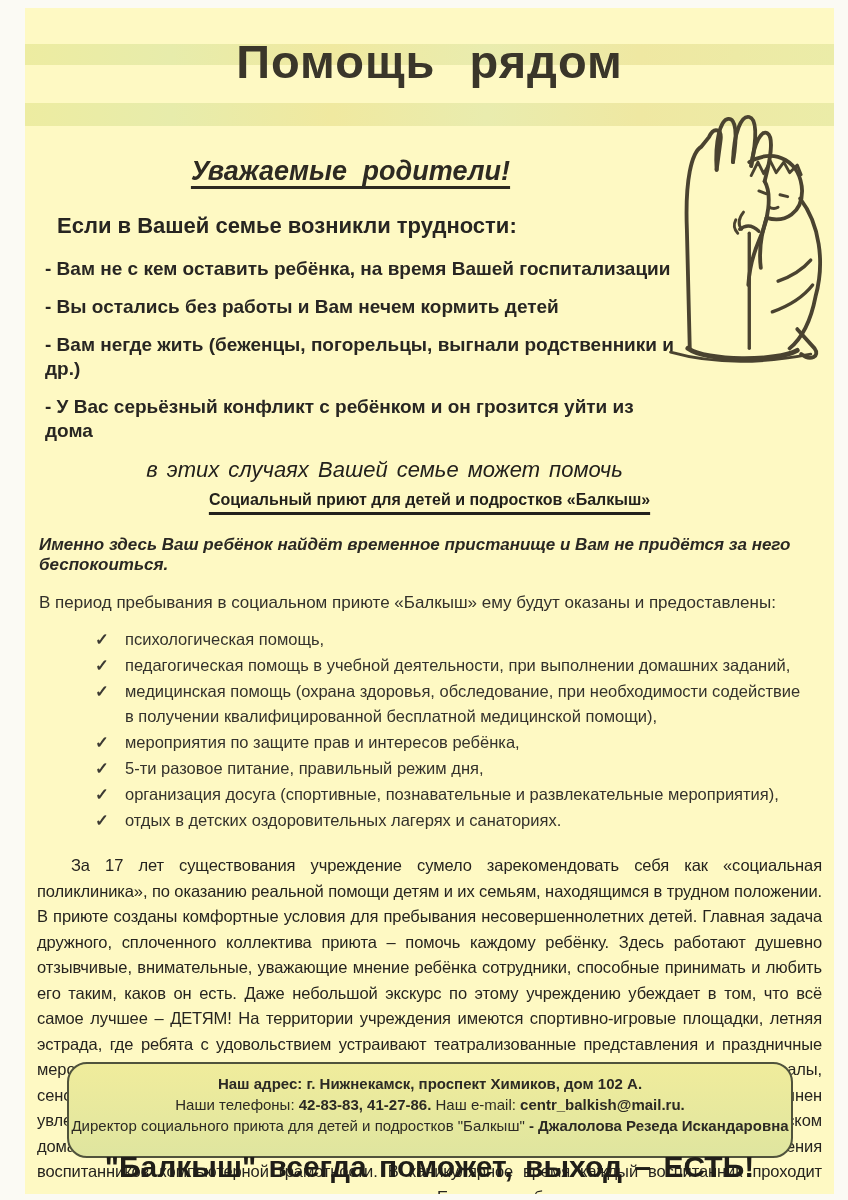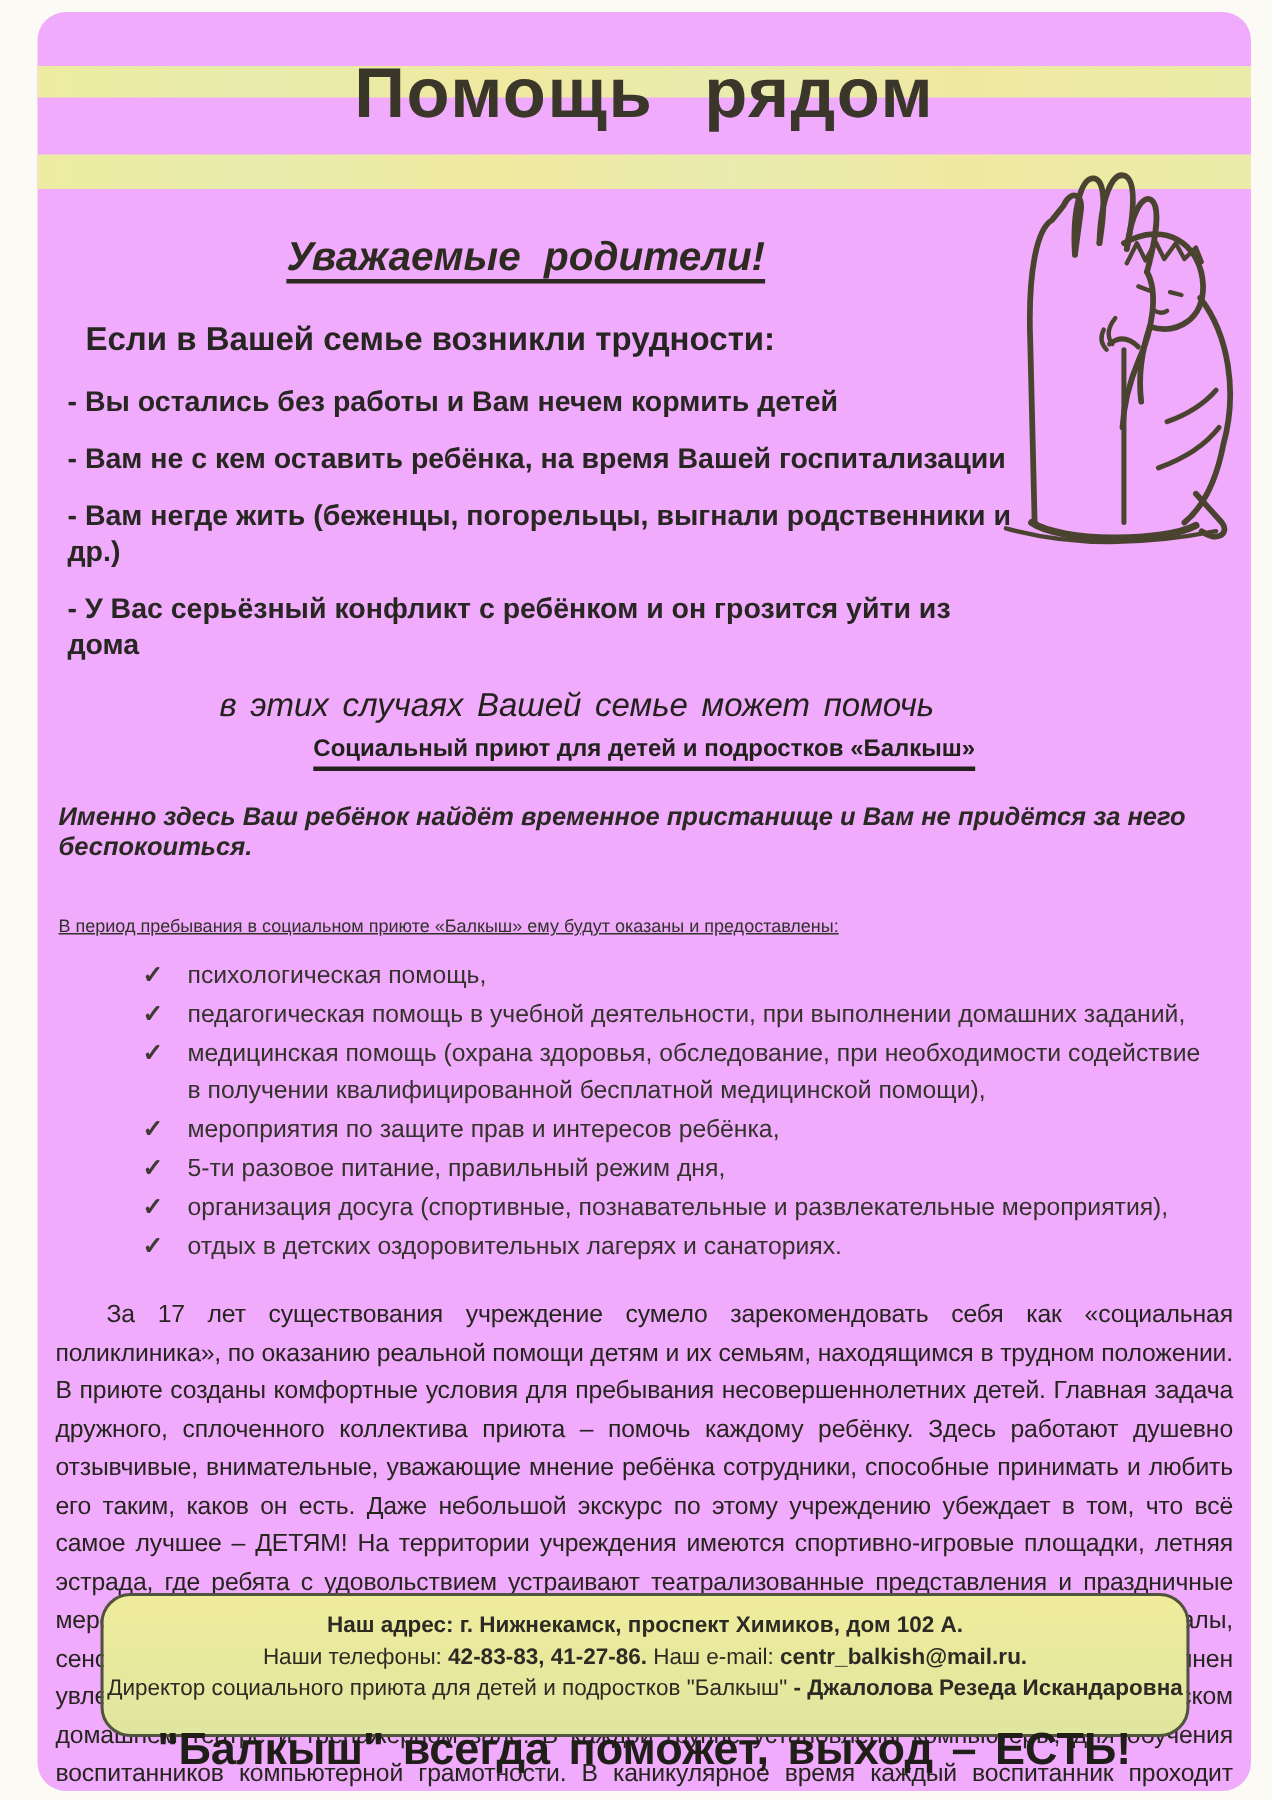--- a/index.html
+++ b/index.html
@@ -1,21 +1,21 @@
 <!DOCTYPE html>
 <html lang="ru"><head>
 <meta charset="utf-8">
 <style>
   * { margin:0; padding:0; box-sizing:border-box; }
   html,body { width:848px; }
   body { font-family:"Liberation Sans", sans-serif; background:#f6f5ef; }
   .scan { position:relative; width:848px; height:1200px; background:#fbfaf4; overflow:hidden; }
   .paper {
     position:absolute; left:25px; top:8px; width:809px; height:1186px;
-    background:#f0abfc; overflow:hidden; color:#262420;border-radius:19px;
+    background:#fef9c3; overflow:hidden; color:#262420;
   }
   
   .hdr { position:relative; height:102px; }
   .stripe {
     position:absolute; left:0; width:100%;
     background:linear-gradient(90deg,#edeca1 0%,#e7ecab 18%,#f0e9a0 38%,#e9ecae 57%,#efe8a2 76%,#ebeca8 100%);
   }
   .stripe.s1 { top:10px; height:21px; }
   .stripe.s2 { top:69px; height:23px; }
   .title {
@@ -39,21 +39,21 @@
   .help-intro {
     margin:6px 180px 0 90px; text-align:center;
     font-size:22px; font-weight:400; font-style:italic; color:#23211c; word-spacing:3px;
   }
   .shelter-name {
     margin:8px 30px 0 30px; text-align:center;
     font-size:16px; font-weight:700; color:#23211c;
     text-decoration:underline; text-decoration-thickness:2.5px; text-underline-offset:7px;
   }
   .assurance { margin:26px 12px 0 14px; font-size:17px; font-weight:700; color:#2a2823;font-style:italic; }
-  .services-intro { margin:35px 12px 0 14px; font-size:12px; color:#33312b;text-decoration:underline; }
+  .services-intro { margin:18px 12px 0 14px; font-size:17px; color:#33312b; }
   .services { margin:14px 0 0 70px; width:712px; }
   .svc { display:flex; gap:16px; font-size:16.5px; color:#34322c; line-height:25px; margin-bottom:1px; }
   .svc .chk { color:#3c3a33; font-weight:700; flex:0 0 14px; }
   .about {
     margin:20px 12px 0 12px; font-size:16.5px; color:#26241f; line-height:25.5px;
     text-align:justify; text-indent:34px; letter-spacing:-0.1px;
   }
   
   .contact-box {
     position:absolute; left:42px; top:1054px; width:726px; height:96px;
@@ -110,22 +110,22 @@
         <path d="M54,252 C74,266 146,266 168,254" stroke-width="5"></path>
         <path d="M36,256 Q100,274 182,258" stroke-width="3"></path>
       </svg>
     </div>
 
     <div class="greeting">Уважаемые родители!</div>
 
     <div class="intro-heading">Если в Вашей семье возникли трудности:</div>
 
     <div class="problems">
+      <div class="problem">- Вам не с кем оставить ребёнка, на время Вашей госпитализации</div>
       <div class="problem">- Вы остались без работы  и Вам нечем кормить детей</div>
-      <div class="problem">- Вам не с кем оставить ребёнка, на время Вашей госпитализации</div>
       <div class="problem">- Вам негде жить (беженцы, погорельцы, выгнали родственники и др.)</div>
       <div class="problem">- У Вас серьёзный конфликт с ребёнком и он грозится уйти из дома</div>
     </div>
 
     <div class="help-intro">в этих случаях Вашей семье может помочь</div>
     <div class="shelter-name">Социальный приют для детей и подростков «Балкыш»</div>
 
     <div class="assurance">Именно здесь Ваш ребёнок найдёт временное пристанище и Вам не придётся за него беспокоиться.</div>
     <div class="services-intro">В период пребывания в социальном приюте  «Балкыш»  ему будут оказаны и предоставлены:</div>
 

